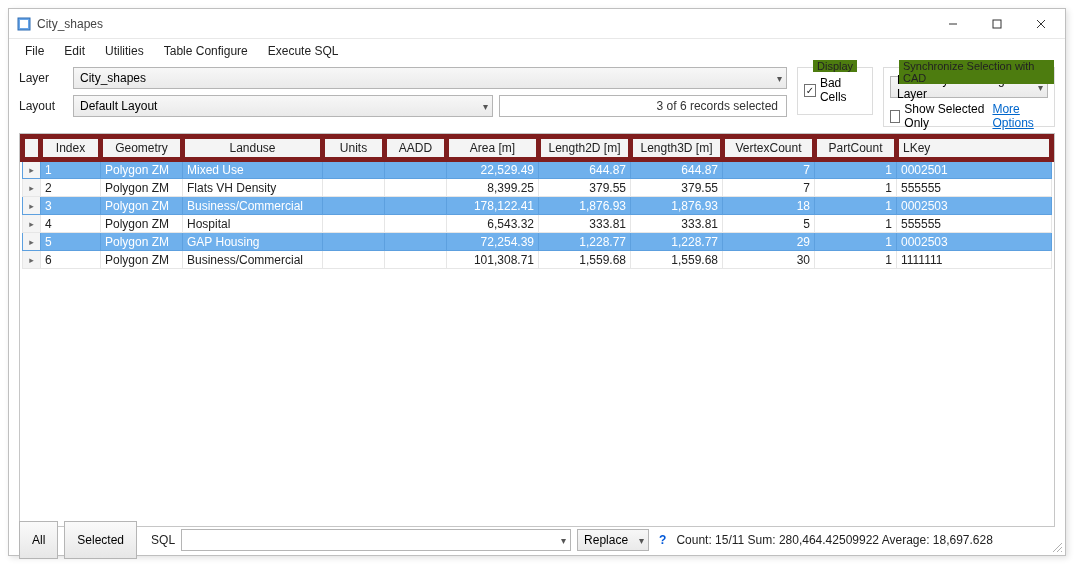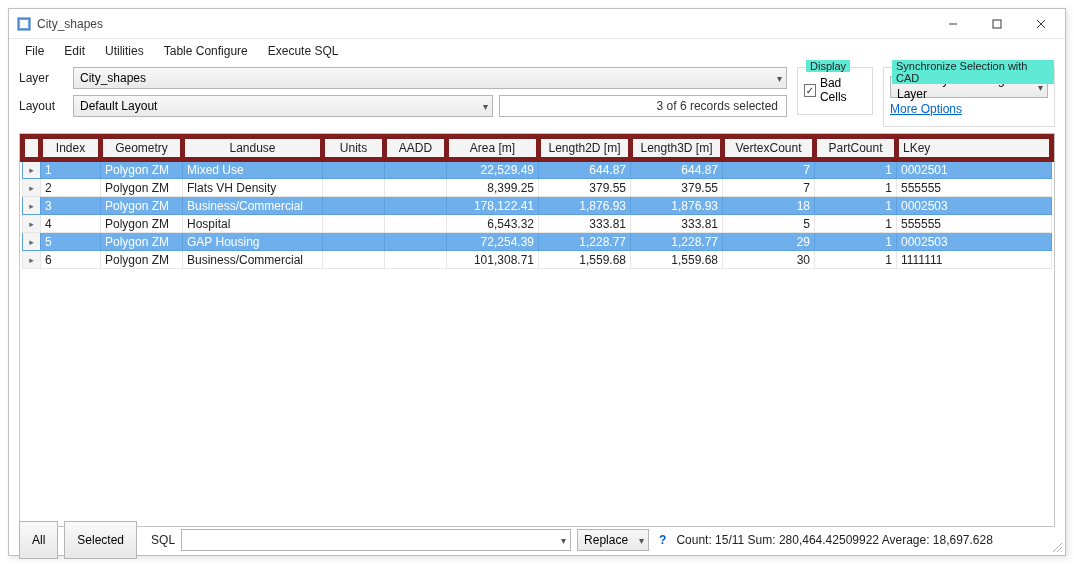--- a/index.html
+++ b/index.html
@@ -12,21 +12,21 @@
 .winbtn { width: 44px; height: 28px; display: flex; align-items: center; justify-content: center; color: #333; }
 .menubar { height: 24px; display: flex; align-items: center; padding: 0 8px; gap: 4px; }
 .menuitem { padding: 2px 8px; color: #222; border-radius: 2px; }
 .topcontrols { display: flex; padding: 4px 10px 2px 10px; gap: 10px; align-items: flex-start; }
 .leftcol { display: grid; grid-template-columns: 48px 1fr; row-gap: 6px; column-gap: 6px; align-items: center; }
 .label { color: #222; }
 .combo { display: flex; align-items: center; justify-content: space-between; height: 22px; border: 1px solid #b5b5b5; background: linear-gradient(#f7f7f7,#eaeaea); padding: 0 4px 0 6px; }
 .combo .chev { font-size: 10px; color: #555; }
 .statusbox { height: 22px; border: 1px solid #b5b5b5; display:flex; align-items:center; justify-content:flex-end; padding:0 8px; color:#333; }
 .fieldset { border: 1px solid #dcdcdc; padding: 2px 6px 4px 6px; position: relative; }
-.fieldset .legend { position: absolute; top: -8px; left: 8px; background: #5eead4; padding: 0 4px; color: #222; font-size: 11px; }
+.fieldset .legend { position: absolute; top: -8px; left: 15px; background: #4d7c0f; padding: 0 4px; color: #222; font-size: 11px; }
 .checkbox { display: flex; align-items: center; gap: 4px; margin-top: 6px; }
 .checkbox .box { width: 13px; height: 13px; border: 1px solid #707070; display:flex; align-items:center; justify-content:center; font-size:10px; color:#1a1a1a; background:#fff; }
 .link { color: #0066cc; text-decoration: underline; }
 .gridwrap { flex: 1; margin: 4px 10px 0 10px; border: 1px solid #c6c6c6; overflow: hidden; display:flex; flex-direction:column; }
 table { border-collapse: collapse; width: 100%; }
 thead th { background: #f4f4f4; border: 5px solid #7f1d1d; font-weight: normal; color: #222; padding: 2px 4px; height: 20px; }
 tbody td { border: 1px solid #e6e6e6; padding: 1px 4px; height: 18px; color: #222; white-space: nowrap; }
 .rowhdr { width: 18px; background: #f4f4f4; text-align:center; color:#666; font-size:9px; }
 tbody tr.sel td { background: #6fb0ec; color: #fff; border-color:#5da0df; }
 tbody tr.sel td.rowhdr { background:#f4f4f4; color:#666; }
@@ -108,20 +108,24 @@
       </label>
     </div>
 
     <div class="fieldset" style="width:172px; height:60px;">
       <span class="legend">Synchronize Selection with CAD</span>
       <div class="combo" style="margin-top:6px;">
         <span>Both Ways &amp; Change Layer</span>
         <span class="chev">▾</span>
       </div>
       <div style="display:flex; align-items:center; gap:6px; margin-top:4px;">
+        <label class="checkbox" style="margin-top:0;">
+          <span class="box"></span>
+          <span>Show Selected Only</span>
+        </label>
         <span class="link">More Options</span>
       </div>
     </div>
   </div>
 
   <div class="gridwrap">
     <table>
       <colgroup>
         <col style="width:18px">
           <col style="width:60px">

